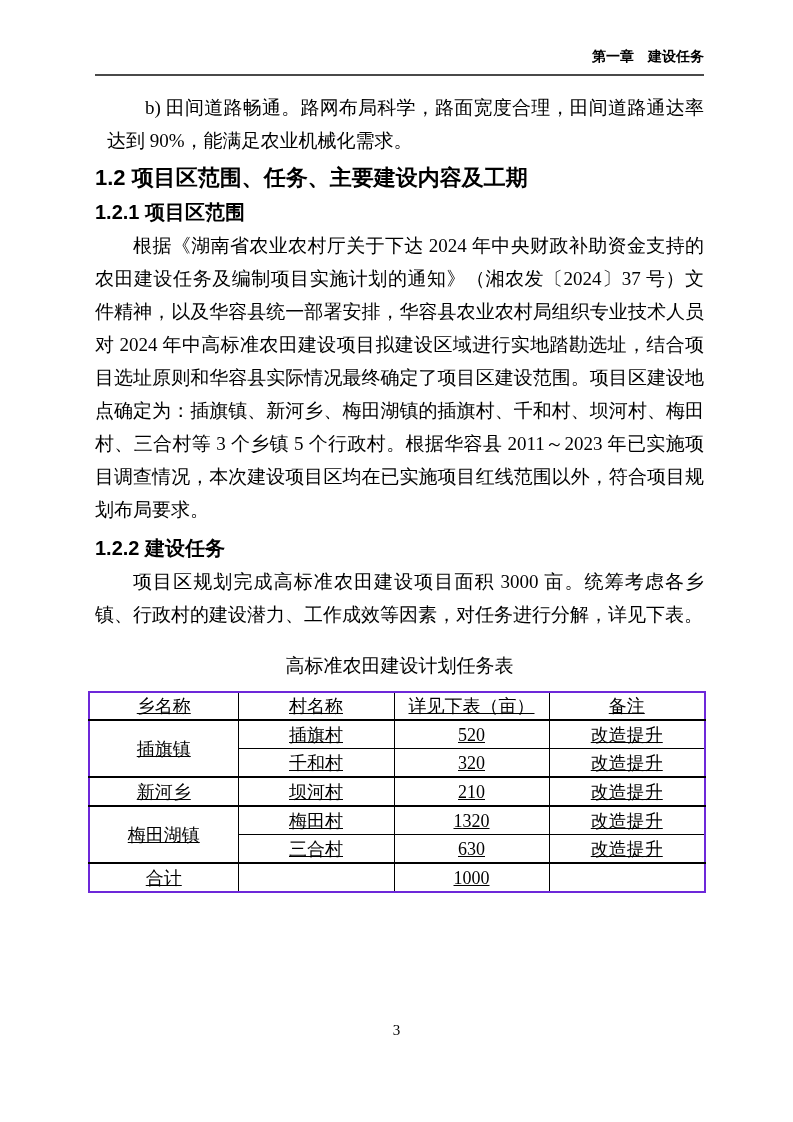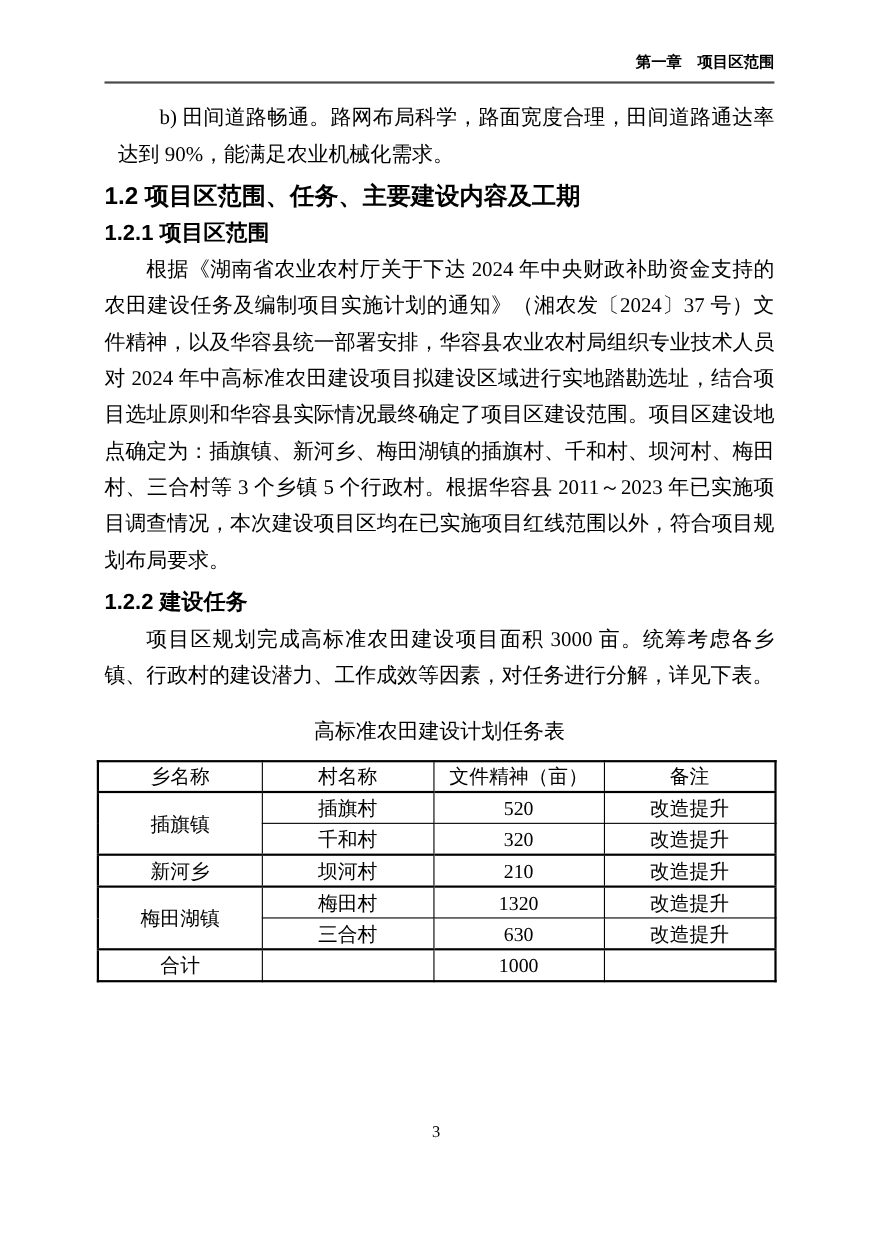--- a/index.html
+++ b/index.html
@@ -59,21 +59,22 @@
     text-align: center;
     text-indent: 0;
     margin: 18px 0 0 0;
   }
   table.task {
     border-collapse: collapse;
     table-layout: fixed;
     width: 616px;
     margin-left: -7px;
     margin-top: 9px;
-    border: 2px solid #000000;
+    border: 2px solid #6d28d9;
+    text-decoration: underline;
   }
   table.task th, table.task td {
     border: 1px solid #000;
     font-size: 18px;
     font-weight: normal;
     text-align: center;
     vertical-align: middle;
     height: 27px;
     padding: 0 2px;
     line-height: 22px;
@@ -89,21 +90,21 @@
     line-height: 20px;
   }
 </style>
 </head>
 <body>
 
 <div class="page">
   <div class="content">
 
     <div class="doc-header">
-      <span class="chapter">第一章</span><span>项目区范围</span>
+      <span class="chapter">第一章</span><span>建设任务</span>
     </div>
 
     <p class="body item-b">b) 田间道路畅通。路网布局科学，路面宽度合理，田间道路通达率达到 90%，能满足农业机械化需求。</p>
 
     <h2 class="sec">1.2 项目区范围、任务、主要建设内容及工期</h2>
     <h3 class="sec">1.2.1 项目区范围</h3>
 
     <p class="body">根据《湖南省农业农村厅关于下达 2024 年中央财政补助资金支持的农田建设任务及编制项目实施计划的通知》（湘农发〔2024〕37 号）文件精神，以及华容县统一部署安排，华容县农业农村局组织专业技术人员对 2024 年中高标准农田建设项目拟建设区域进行实地踏勘选址，结合项目选址原则和华容县实际情况最终确定了项目区建设范围。项目区建设地点确定为：插旗镇、新河乡、梅田湖镇的插旗村、千和村、坝河村、梅田村、三合村等 3 个乡镇 5 个行政村。根据华容县 2011～2023 年已实施项目调查情况，本次建设项目区均在已实施项目红线范围以外，符合项目规划布局要求。</p>
 
     <h3 class="sec sec2">1.2.2 建设任务</h3>
@@ -116,21 +117,21 @@
       <colgroup>
         <col style="width:149px">
         <col style="width:156px">
         <col style="width:155px">
         <col style="width:156px">
       </colgroup>
       <thead>
         <tr>
           <th>乡名称</th>
           <th>村名称</th>
-          <th>文件精神（亩）</th>
+          <th>详见下表（亩）</th>
           <th>备注</th>
         </tr>
       </thead>
       <tbody>
         <tr>
           <td rowspan="2" class="tb">插旗镇</td>
           <td>插旗村</td>
           <td>520</td>
           <td>改造提升</td>
         </tr>

